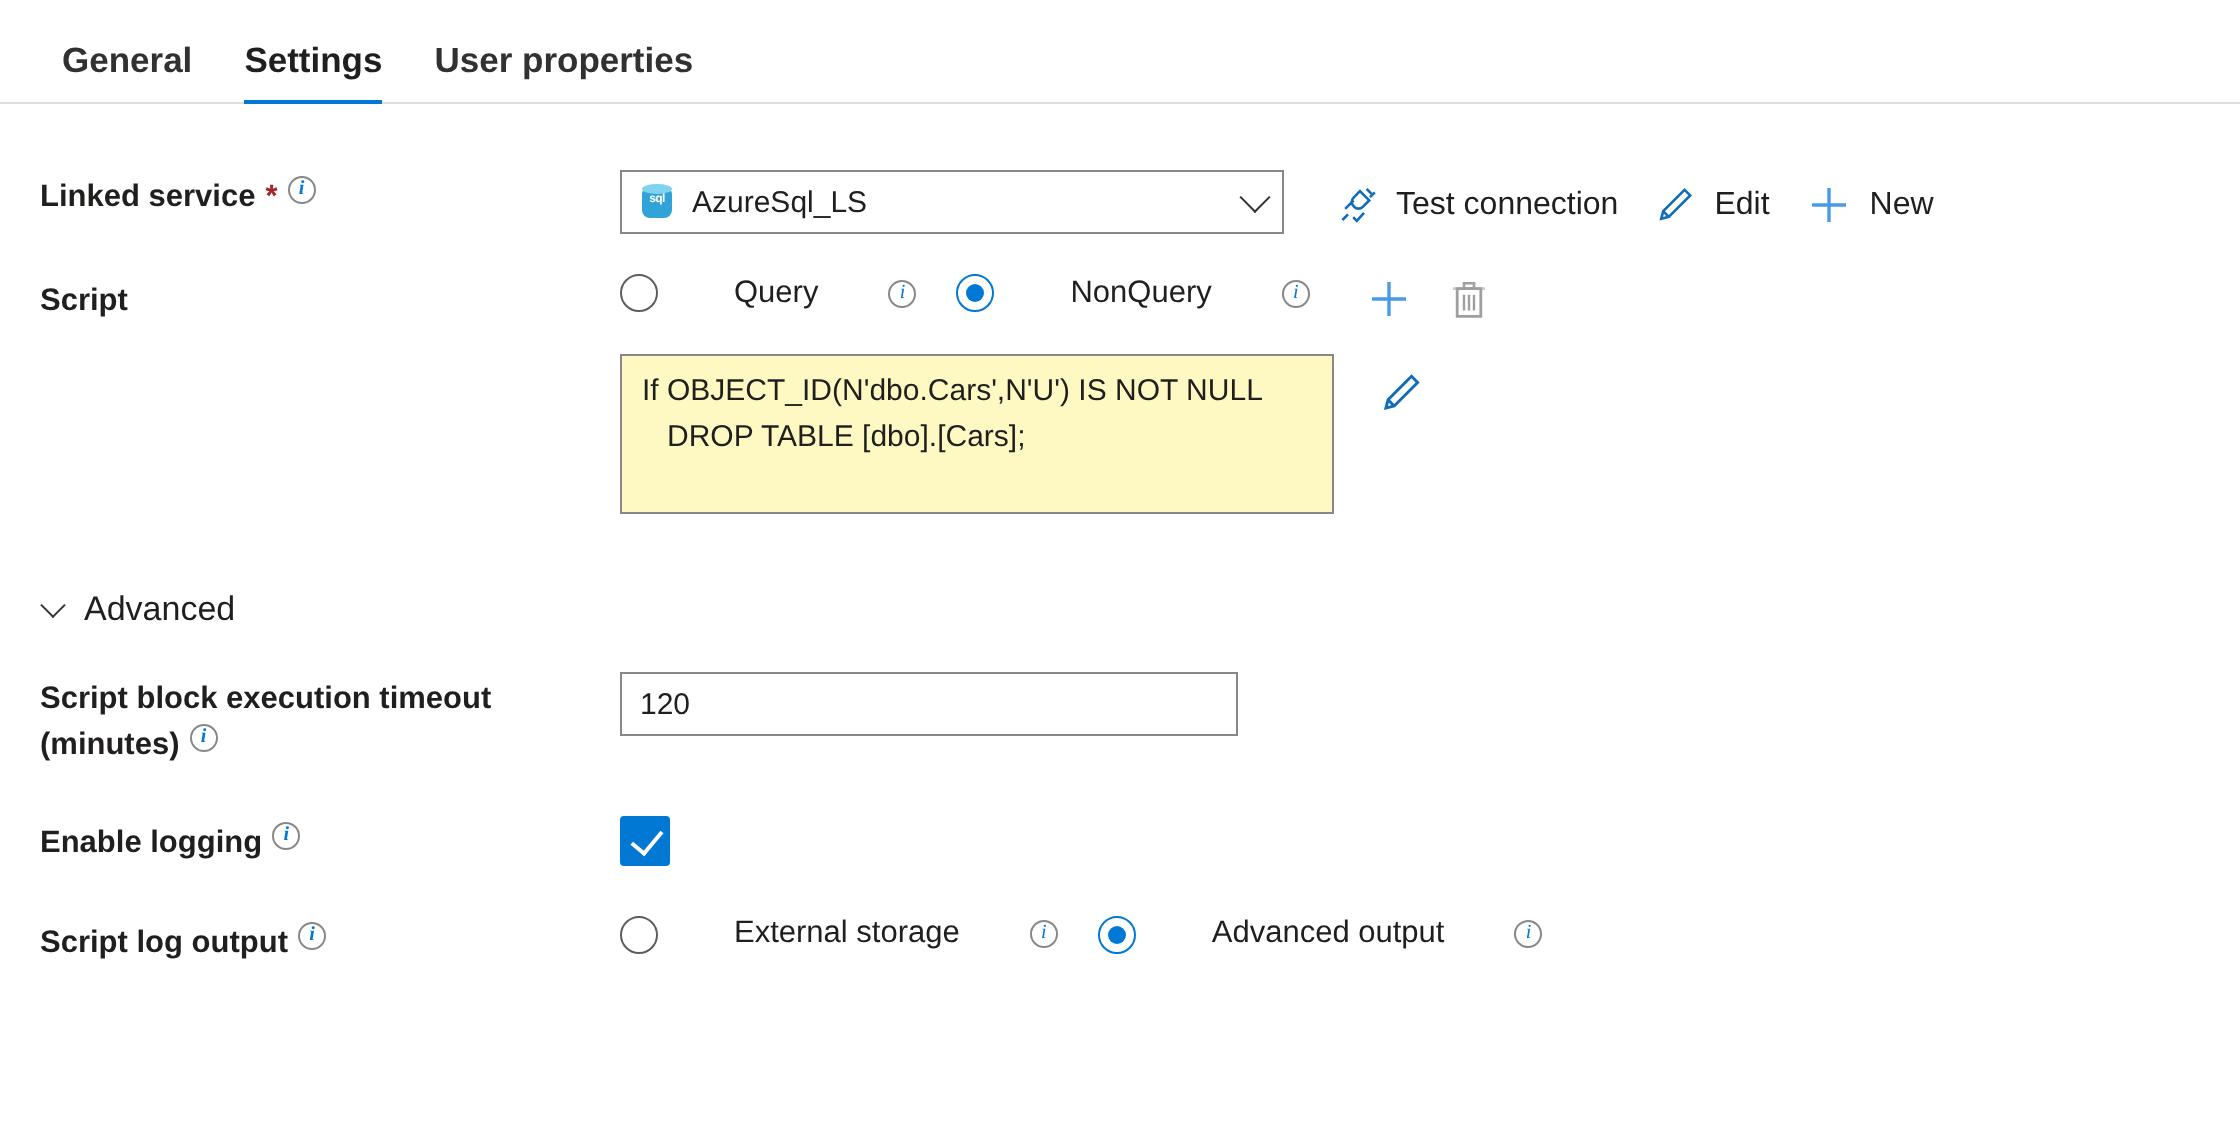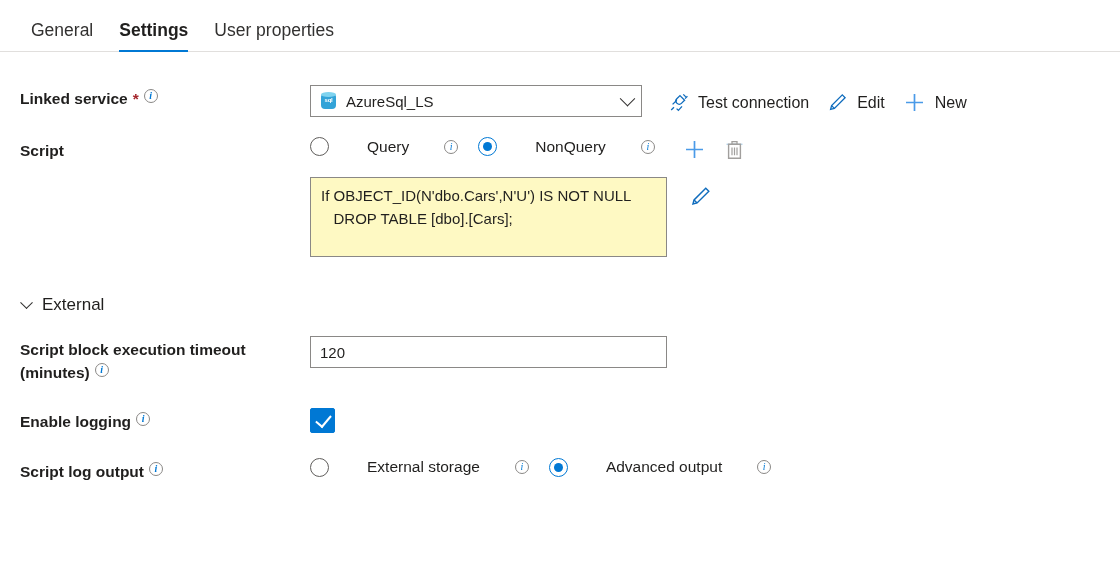--- a/index.html
+++ b/index.html
@@ -25,20 +25,21 @@
     padding-left: 18px;
   }
   .tab {
     position: relative;
     font-size: 17.5px;
     color: #323130;
     padding: 0 13px 12px 13px;
     cursor: pointer;
     line-height: 1;
     white-space: nowrap;
+    font-weight: bold;
   }
   .tab.active { font-weight: 700; color: #201f1e; }
   .tab.active::after {
     content: "";
     position: absolute;
     left: 13px; right: 13px; bottom: -1px;
     height: 2.5px;
     background: #0078d4;
   }
 
@@ -90,21 +91,21 @@
     height: 32px;
     border: 1px solid #8a8886;
     background: #fff;
     display: flex;
     align-items: center;
     padding: 0 8px 0 9px;
     font-size: 15px;
     color: #201f1e;
   }
   .field.dropdown { width: 332px; justify-content: space-between; }
-  .field.plain { width: 357px; }
+  .field.plain { width: 309px; }
   .field-left { display: flex; align-items: center; gap: 9px; overflow: hidden; }
 
   
   .sqlicon {
     width: 17px; height: 18px;
     position: relative;
     flex: 0 0 17px;
   }
   .sqlicon .body {
     position: absolute; left: 1px; top: 2px;
@@ -364,21 +365,21 @@
     </div>
   </div>
 
   <div class="row" style="margin-top:16px;">
     <div class="label-col"></div>
   </div>
 
   <div class="row" style="margin-top:19px;">
     <div class="expander">
       <span class="chev-down"></span>
-      <span style="font-size:17px;">External</span>
+      <span style="font-size:17px;">Advanced</span>
     </div>
   </div>
 
   <div class="row" style="margin-top:21px;">
     <div class="label-col">
       <div>Script block execution timeout</div>
       <div>
         <span>(minutes)</span><span class="info"></span>
       </div>
     </div>

